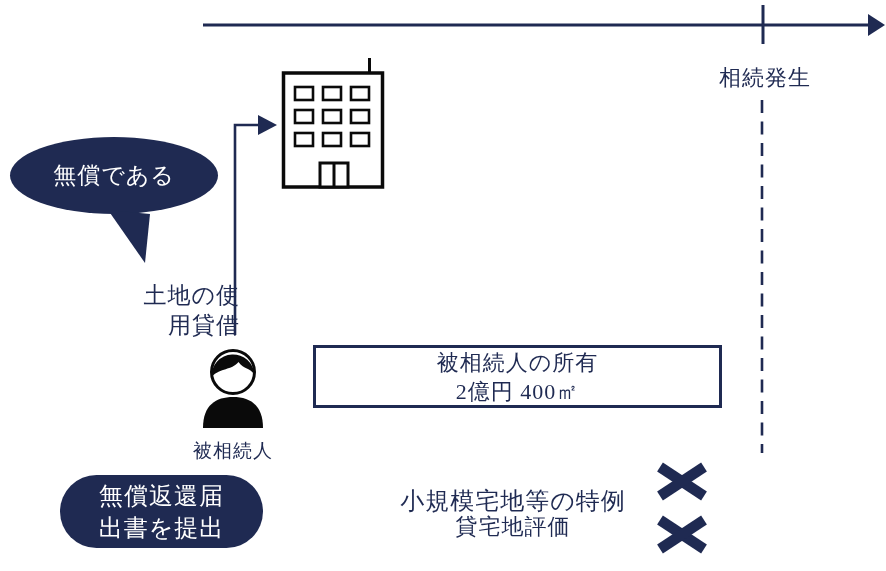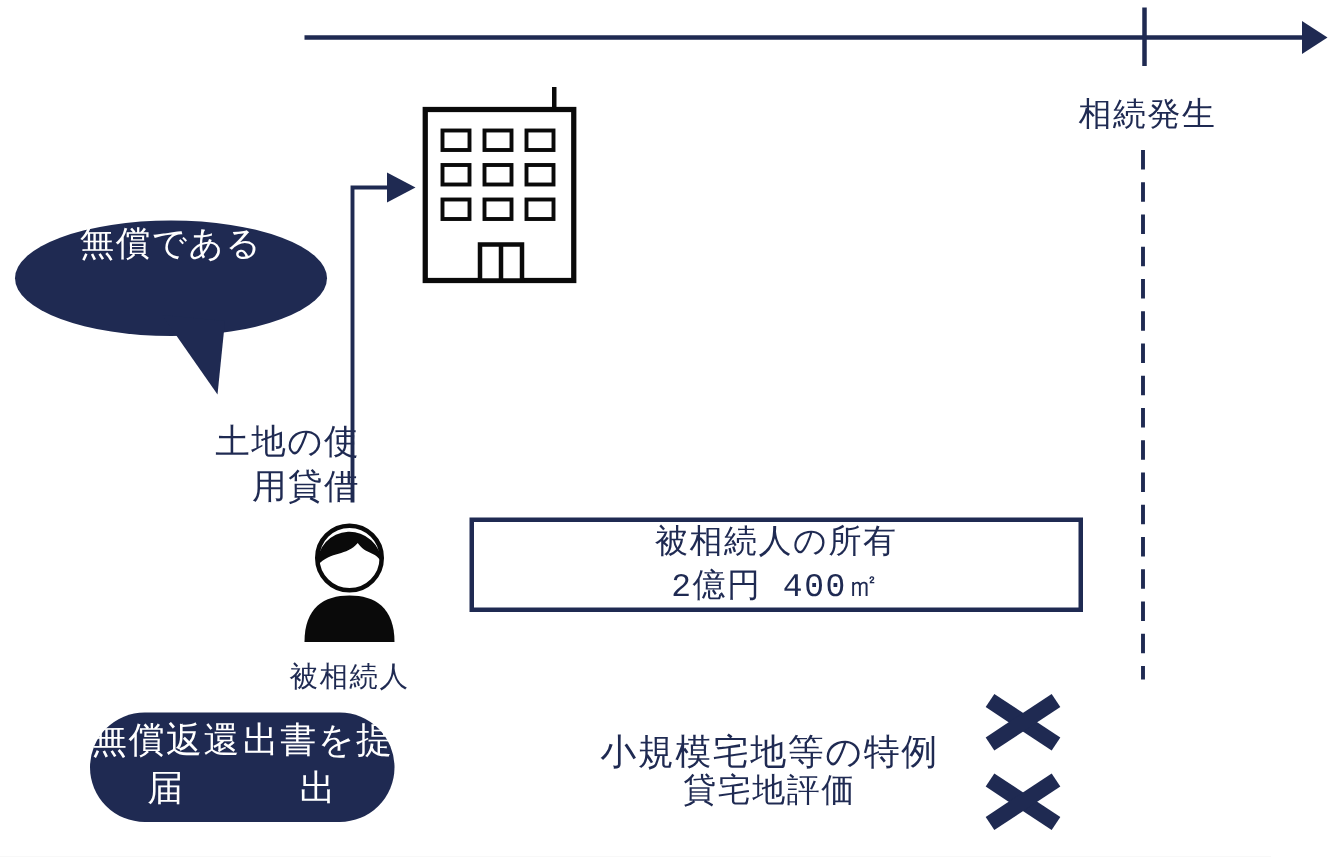--- a/index.html
+++ b/index.html
@@ -6,44 +6,44 @@
     --navy:#1f2a52;
     --ink:#0a0a0a;
     --paper:#ffffff;
   }
   html,body{margin:0;padding:0;background:#f4f4f4;}
   .stage{
     position:relative;
     width:886px;height:571px;
     background:var(--paper);
     overflow:hidden;
-    font-family:Liberation Mono, monospace;
+    font-family:Liberation Serif, serif;
     color:var(--navy);
   }
   .abs{position:absolute;}
   svg{display:block;overflow:visible;}
   .navy-stroke{stroke:var(--navy);}
   .navy-fill{fill:var(--navy);}
   .ink-stroke{stroke:var(--ink);}
   .ink-fill{fill:var(--ink);}
   .nofill{fill:none;}
   .whitefill{fill:#ffffff;}
 
   
   .event-label{
     left:700px;top:64px;width:130px;
     text-align:center;font-size:22px;line-height:28px;
     letter-spacing:1px;
   }
 
   
   .bubble-body{
-    left:10px;top:147px;width:208px;height:77px;
+    left:10px;top:137px;width:208px;height:77px;
     background:var(--navy);border-radius:50%;
-    display:flex;justify-content:center;
+    display:flex;align-items:center;justify-content:center;
   }
   .bubble-body span{color:#fff;font-size:23px;letter-spacing:1px;}
   .bubble-tail{left:98px;top:206px;width:58px;height:60px;}
 
   
   .land-loan{
     left:60px;top:281px;width:180px;
     text-align:right;font-size:23px;line-height:30px;
     letter-spacing:1px;
   }
@@ -67,21 +67,21 @@
   
   .person-label{
     left:173px;top:438px;width:120px;
     text-align:center;font-size:19px;letter-spacing:1px;
   }
 
   
   .badge{
     left:60px;top:475px;width:203px;height:73px;
     background:var(--navy);border-radius:37px;
-    display:flex;flex-direction:row;align-items:center;justify-content:center;
+    display:flex;flex-direction:column;align-items:center;justify-content:center;
   }
   .badge div{color:#fff;font-size:24px;line-height:32px;letter-spacing:1px;text-align:center;}
 
   
   .denied-1{left:378px;top:485px;width:270px;text-align:center;font-size:24px;letter-spacing:1px;}
   .denied-2{left:378px;top:512px;width:270px;text-align:center;font-size:22px;letter-spacing:1px;}
 </style>
 </head>
 <body>
 

